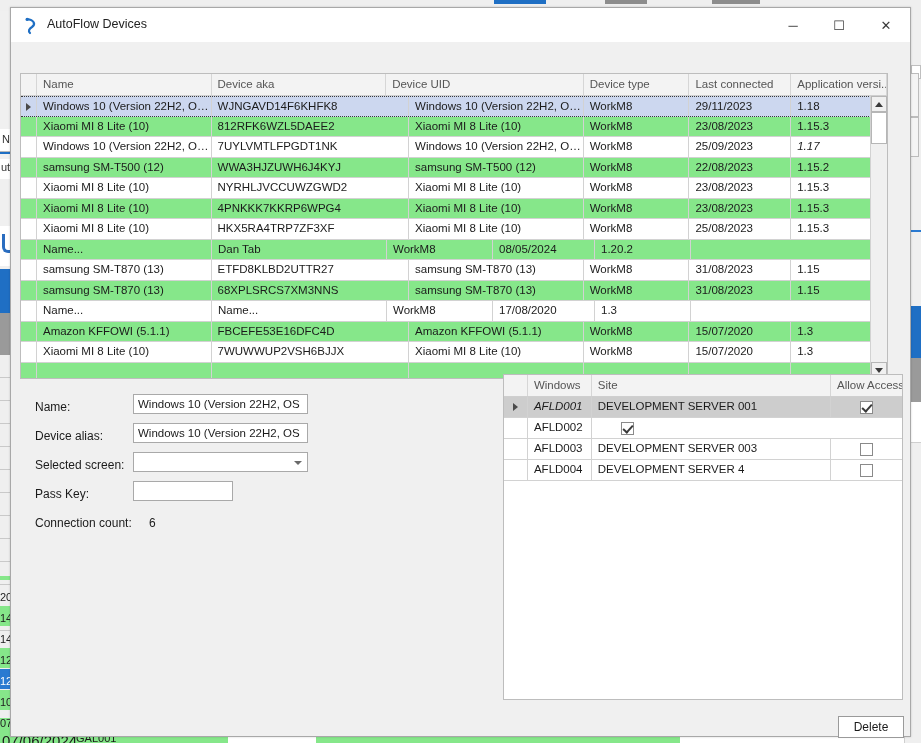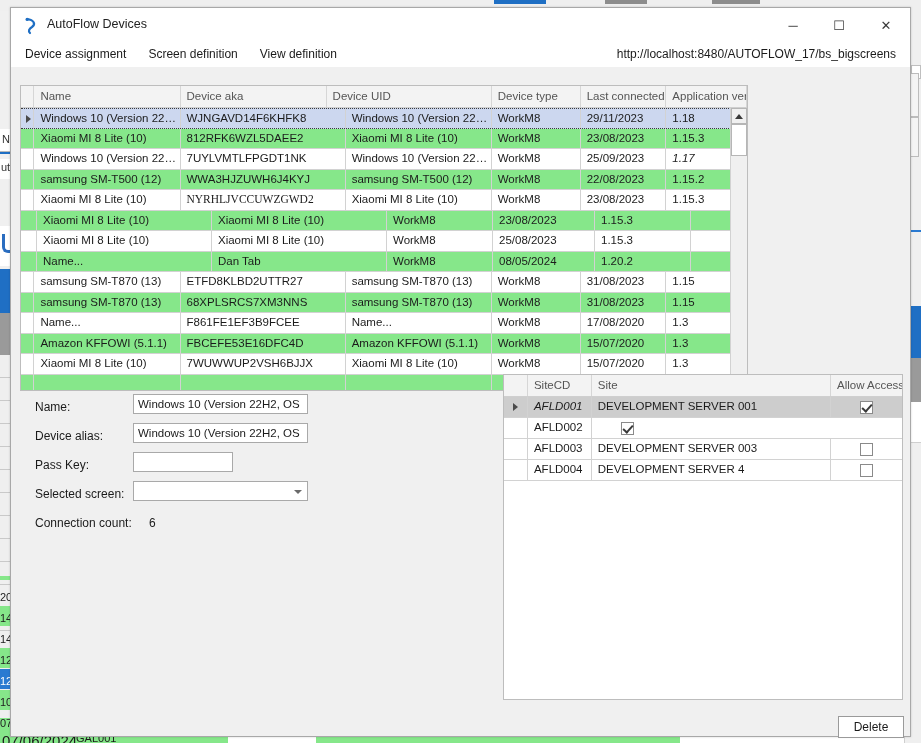--- a/index.html
+++ b/index.html
@@ -71,24 +71,23 @@
   .menubar { position:relative; height:25px; background:#ffffff; }
   .menu-items { position:absolute; left:12px; top:2px; display:flex; gap:18px; }
   .menu-item { font-size:12px; color:#1b1b1b; padding:3px 2px; }
   .url-text { position:absolute; right:14px; top:5px; font-size:12px; color:#1b1b1b; }
 
   .menu-pointer { position:absolute; left:88px; top:25px; width:0; height:0;
     border-left:8px solid transparent; border-right:8px solid transparent; border-bottom:7px solid #ffffff; z-index:5; }
 
   
   .gridwrap {
-    position:absolute; left:9px; top:65px; width:728px; height:306px;
+    position:absolute; left:9px; top:65px; width:868px; height:306px;
     background:#ef4444; border:1px solid #bdbdbd; box-sizing:border-box;
     overflow:hidden;
-    margin-top:12px;
   }
   .gridhead { display:flex; height:22px; background:#f3f3f3; border-bottom:1px solid #cfcfcf; box-sizing:border-box; }
   .gh-cell {
     font-size:11.5px; color:#555; padding:4px 0 0 6px; box-sizing:border-box;
     border-right:1px solid #d6d6d6; white-space:nowrap; overflow:hidden;
   }
   .gh-cell.indicator { width:16px; padding:0; }
 
   .gridbody { position:relative; }
   .grow { display:flex; height:20.5px; box-sizing:border-box; border-bottom:1px solid #d2d2d2; }
@@ -248,28 +247,20 @@
       </svg>
     </div>
     <div class="title-text">AutoFlow Devices</div>
     <div class="win-btns">
       <div class="win-btn">─</div>
       <div class="win-btn">☐</div>
       <div class="win-btn close">✕</div>
     </div>
   </div>
 
-  <div class="menubar">
-    <div class="menu-items">
-      <div class="menu-item">Device assignment</div>
-      <div class="menu-item">Screen definition</div>
-      <div class="menu-item">View definition</div>
-    </div>
-    <div class="url-text">http://localhost:8480/AUTOFLOW_17/bs_bigscreens</div>
-  </div>
   <div class="menu-pointer"></div>
 
   <div class="gridwrap">
     <div class="gridhead">
       <div class="gh-cell indicator"></div>
       <div class="gh-cell" style="width:175px">Name</div>
       <div class="gh-cell" style="width:175px">Device aka</div>
       <div class="gh-cell" style="width:198px">Device UID</div>
       <div class="gh-cell" style="width:106px">Device type</div>
       <div class="gh-cell" style="width:102px">Last connected</div>
@@ -308,37 +299,39 @@
           <div class="gc" style="width: 175px;">samsung SM-T500 (12)</div>
           <div class="gc" style="width: 198px;">WWA3HJZUWH6J4KYJ</div>
           <div class="gc" style="width: 175px;">samsung SM-T500 (12)</div>
           <div class="gc" style="width: 106px;">WorkM8</div>
           <div class="gc" style="width: 102px;">22/08/2023</div>
           <div class="gc" style="width: 96px;">1.15.2</div>
         </div>
         <div class="grow white">
           <div class="gc indicator"></div>
           <div class="gc" style="width: 175px;">Xiaomi MI 8 Lite (10)</div>
-          <div class="gc" style="width: 198px; font-family: Liberation Serif, serif;">NYRHLJVCCUWZGWD2</div>
+          <div class="gc" style="width: 198px;">NYRHLJVCCUWZGWD2</div>
           <div class="gc" style="width: 175px;">Xiaomi MI 8 Lite (10)</div>
           <div class="gc" style="width: 106px;">WorkM8</div>
           <div class="gc" style="width: 102px;">23/08/2023</div>
           <div class="gc" style="width: 96px;">1.15.3</div>
         </div>
         <div class="grow green">
           <div class="gc indicator"></div>
           <div class="gc" style="width: 175px;">Xiaomi MI 8 Lite (10)</div>
+          <div class="gc" style="width: 198px;">4PNKKK7KKRP6WPG4</div>
           <div class="gc" style="width: 175px;">Xiaomi MI 8 Lite (10)</div>
           <div class="gc" style="width: 106px;">WorkM8</div>
           <div class="gc" style="width: 102px;">23/08/2023</div>
           <div class="gc" style="width: 96px;">1.15.3</div>
         </div>
         <div class="grow white">
           <div class="gc indicator"></div>
           <div class="gc" style="width: 175px;">Xiaomi MI 8 Lite (10)</div>
+          <div class="gc" style="width: 198px;">HKX5RA4TRP7ZF3XF</div>
           <div class="gc" style="width: 175px;">Xiaomi MI 8 Lite (10)</div>
           <div class="gc" style="width: 106px;">WorkM8</div>
           <div class="gc" style="width: 102px;">25/08/2023</div>
           <div class="gc" style="width: 96px;">1.15.3</div>
         </div>
         <div class="grow green">
           <div class="gc indicator"></div>
           <div class="gc" style="width: 175px;">Name...</div>
           <div class="gc" style="width: 175px;">Dan Tab</div>
           <div class="gc" style="width: 106px;">WorkM8</div>
@@ -359,21 +352,20 @@
           <div class="gc" style="width: 175px;">samsung SM-T870 (13)</div>
           <div class="gc" style="width: 198px;">68XPLSRCS7XM3NNS</div>
           <div class="gc" style="width: 175px;">samsung SM-T870 (13)</div>
           <div class="gc" style="width: 106px;">WorkM8</div>
           <div class="gc" style="width: 102px;">31/08/2023</div>
           <div class="gc" style="width: 96px;">1.15</div>
         </div>
         <div class="grow white">
           <div class="gc indicator"></div>
           <div class="gc" style="width: 175px;">Name...</div>
-          <div class="gc" style="width: 198px;">F861FE1EF3B9FCEE</div>
           <div class="gc" style="width: 175px;">Name...</div>
           <div class="gc" style="width: 106px;">WorkM8</div>
           <div class="gc" style="width: 102px;">17/08/2020</div>
           <div class="gc" style="width: 96px;">1.3</div>
         </div>
         <div class="grow green">
           <div class="gc indicator"></div>
           <div class="gc" style="width: 175px;">Amazon KFFOWI (5.1.1)</div>
           <div class="gc" style="width: 198px;">FBCEFE53E16DFC4D</div>
           <div class="gc" style="width: 175px;">Amazon KFFOWI (5.1.1)</div>
@@ -415,40 +407,40 @@
   <div class="form">
     <div class="frow">
       <div class="flabel">Name:</div>
       <input class="finput" type="text" value="Windows 10 (Version 22H2, OS Bui" style="">
     </div>
     <div class="frow">
       <div class="flabel">Device alias:</div>
       <input class="finput" type="text" value="Windows 10 (Version 22H2, OS Bui" style="">
     </div>
     <div class="frow">
-      <div class="flabel">Pass Key:</div>
-      <input class="finput short" type="text" value="" style="">
-    </div>
-    <div class="frow">
       <div class="flabel">Selected screen:</div>
       <div class="fcombo">
         <div class="val"></div>
         <div class="arrow"></div>
       </div>
     </div>
     <div class="frow">
+      <div class="flabel">Pass Key:</div>
+      <input class="finput short" type="text" value="" style="">
+    </div>
+    <div class="frow">
       <div class="flabel">Connection count:</div>
       <div class="fstatic">6</div>
     </div>
   </div>
 
   <div class="sitewrap">
     <div class="shead">
       <div class="sh-cell indicator"></div>
-      <div class="sh-cell" style="width:64px">SiteCD</div>
+      <div class="sh-cell" style="width:64px">Windows</div>
       <div class="sh-cell" style="width:240px">Site</div>
       <div class="sh-cell" style="width:71px;border-right:none">Allow Access</div>
     </div>
     <div id="sites-body">
         <div class="srow selected">
           <div class="sc indicator cur"></div>
           <div class="sc" style="width: 64px; font-style: italic;">AFLD001</div>
           <div class="sc" style="width: 240px;">DEVELOPMENT SERVER 001</div>
           <div class="sc check" style="width: 71px;">
             <div class="cbox on"></div>

